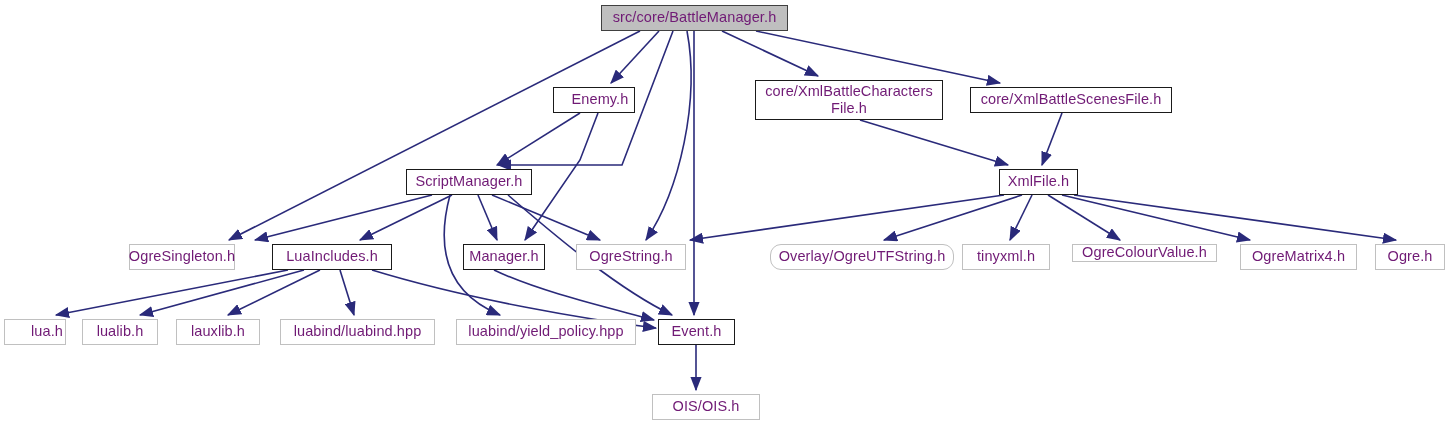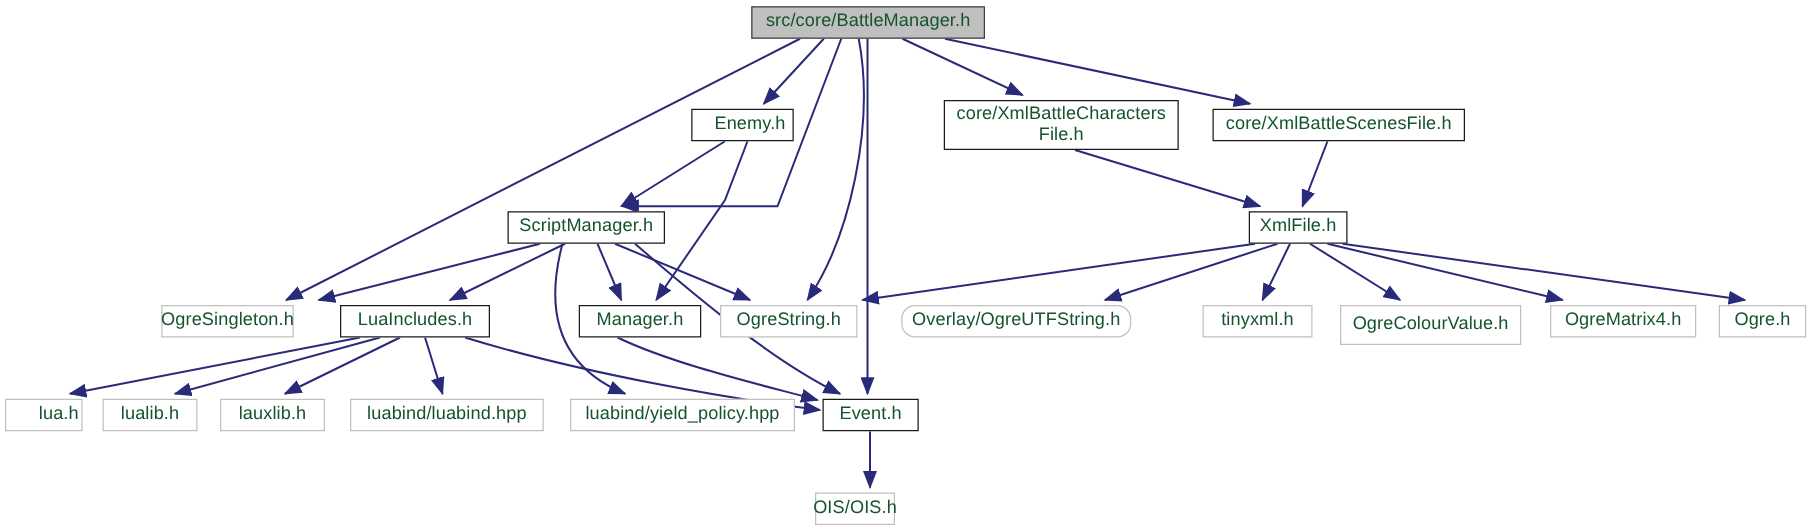--- a/index.html
+++ b/index.html
@@ -25,21 +25,21 @@
   }
   .graph-node {
     position: absolute;
     box-sizing: border-box;
     display: flex;
     align-items: center;
     justify-content: center;
     text-align: center;
     background: #ffffff;
     border: 1px solid #c0c0c0;
-    color: #14532d;
+    color: #701a75;
     font-size: 14.5px;
     line-height: 1.18;
     letter-spacing: 0.1px;
     white-space: pre-line;
     padding: 0 4px;
   }
   .graph-node.internal {
     border: 1.5px solid #1a1a1a;
   }
   .graph-node.root {
@@ -95,29 +95,29 @@
   <div id="nodes-layer">
       <div class="graph-node root internal" style="left: 601px; top: 5px; width: 187px; height: 26px;">src/core/BattleManager.h</div>
       <div class="graph-node internal" style="left: 553px; top: 87px; width: 82px; height: 26px; padding-left: 16px;">Enemy.h</div>
       <div class="graph-node internal" style="left: 755px; top: 80px; width: 188px; height: 40px;">core/XmlBattleCharacters
 File.h</div>
       <div class="graph-node internal" style="left: 970px; top: 87px; width: 202px; height: 26px;">core/XmlBattleScenesFile.h</div>
       <div class="graph-node internal" style="left: 406px; top: 169px; width: 126px; height: 26px;">ScriptManager.h</div>
       <div class="graph-node internal" style="left: 999px; top: 169px; width: 79px; height: 26px;">XmlFile.h</div>
       <div class="graph-node external" style="left: 129px; top: 244px; width: 106px; height: 26px;">OgreSingleton.h</div>
       <div class="graph-node internal" style="left: 272px; top: 244px; width: 120px; height: 26px;">LuaIncludes.h</div>
-      <div class="graph-node internal" style="left: 463px; top: 244px; width: 98px; height: 26px;">Manager.h</div>
+      <div class="graph-node internal" style="left: 463px; top: 244px; width: 82px; height: 26px;">Manager.h</div>
       <div class="graph-node external" style="left: 576px; top: 244px; width: 110px; height: 26px;">OgreString.h</div>
-      <div class="graph-node external" style="left: 721px; top: 244px; width: 184px; height: 26px; border-radius: 11px;">Overlay/OgreUTFString.h</div>
+      <div class="graph-node external" style="left: 770px; top: 244px; width: 184px; height: 26px; border-radius: 11px;">Overlay/OgreUTFString.h</div>
       <div class="graph-node external" style="left: 962px; top: 244px; width: 88px; height: 26px;">tinyxml.h</div>
-      <div class="graph-node external" style="left: 1072px; top: 244px; width: 145px; height: 32px;">OgreColourValue.h</div>
+      <div class="graph-node external" style="left: 1072px; top: 244px; width: 145px; height: 18px;">OgreColourValue.h</div>
       <div class="graph-node external" style="left: 1240px; top: 244px; width: 117px; height: 26px;">OgreMatrix4.h</div>
       <div class="graph-node external" style="left: 1375px; top: 244px; width: 70px; height: 26px;">Ogre.h</div>
       <div class="graph-node external" style="left: 4px; top: 319px; width: 62px; height: 26px; padding-left: 28px;">lua.h</div>
       <div class="graph-node external" style="left: 82px; top: 319px; width: 76px; height: 26px;">lualib.h</div>
       <div class="graph-node external" style="left: 176px; top: 319px; width: 84px; height: 26px;">lauxlib.h</div>
       <div class="graph-node external" style="left: 280px; top: 319px; width: 155px; height: 26px;">luabind/luabind.hpp</div>
       <div class="graph-node external" style="left: 456px; top: 319px; width: 180px; height: 26px;">luabind/yield_policy.hpp</div>
       <div class="graph-node internal" style="left: 658px; top: 319px; width: 77px; height: 26px;">Event.h</div>
-      <div class="graph-node external" style="left: 652px; top: 394px; width: 64px; height: 26px;">OIS/OIS.h</div>
+      <div class="graph-node external" style="left: 652px; top: 394px; width: 108px; height: 26px;">OIS/OIS.h</div>
     </div>
 
 </div>
 
 </body></html>

